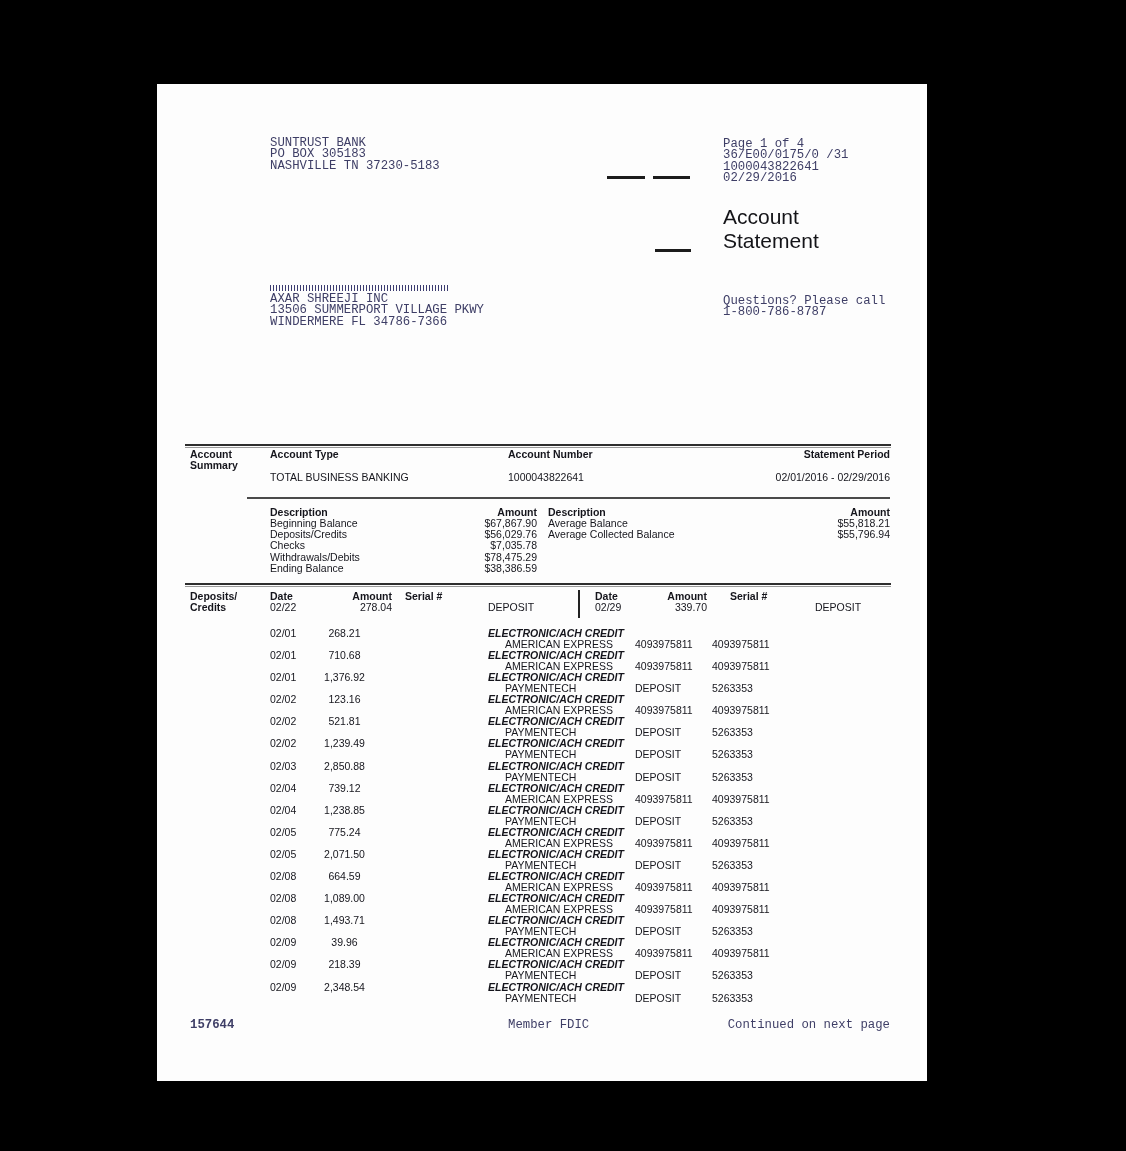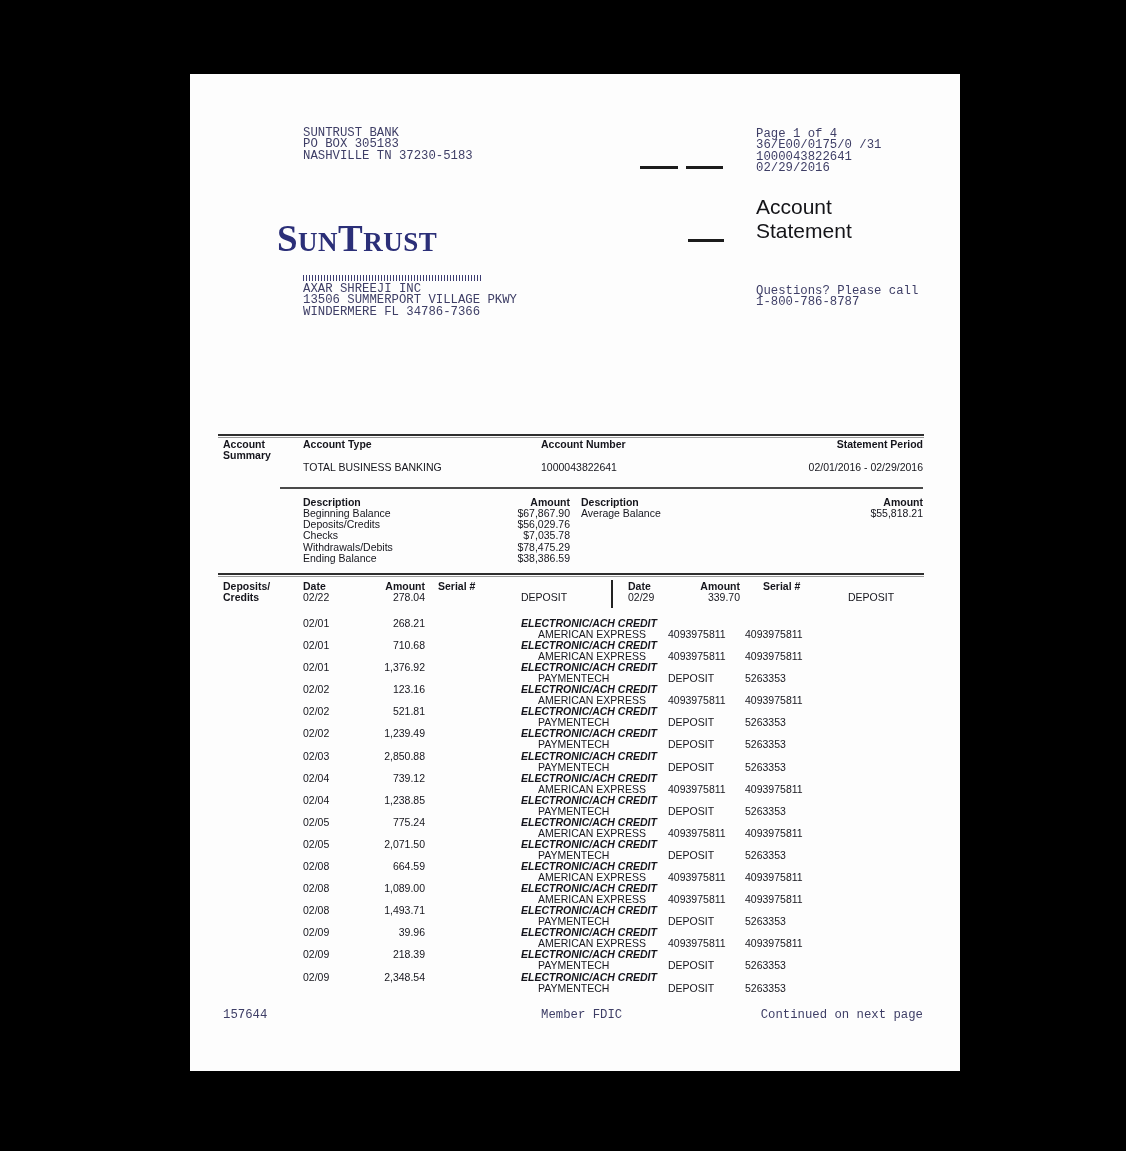--- a/index.html
+++ b/index.html
@@ -4,24 +4,23 @@
 <style>
   html,body{margin:0;padding:0;}
   body{
     width:1126px;height:1151px;
     background:#000;
     position:relative;
     font-family:"Liberation Sans",sans-serif;
     overflow:hidden;
   }
   .page{
-    position:absolute;left:157px;top:74px;
+    position:absolute;left:157px;top:84px;
     width:770px;height:997px;
     background:#fdfdfd;
-    margin-left:33px;
   }
   .abs{position:absolute;}
   
   .mono{
     font-family:"Liberation Mono","DejaVu Sans Mono",monospace;
     font-size:12.3px;line-height:11.3px;
     color:#3e3e66;white-space:pre;letter-spacing:0;
   }
   .sans{font-size:10.5px;line-height:11px;color:#15151c;white-space:pre;}
   .b{font-weight:bold;}
@@ -46,21 +45,21 @@
   .vbar{width:2px;background:#222;}
   
   .bal-row,.stat-row{position:relative;height:11.2px;}
   .bal-label{position:absolute;left:113px;top:0;}
   .bal-amt{position:absolute;left:230px;top:0;width:150px;text-align:right;}
   .stat-label{position:absolute;left:391px;top:0;}
   .stat-amt{position:absolute;left:583px;top:0;width:150px;text-align:right;}
   
   .entry{position:relative;height:22.1px;}
   .e-date{position:absolute;left:113px;top:0;}
-  .e-amount{position:absolute;left:140px;top:0;width:95px;text-align:right;}
+  .e-amount{position:absolute;left:140px;top:0;width:95px;text-align:center;}
   .e-desc{position:absolute;left:331px;top:0;font-style:italic;font-weight:bold;}
   .e-name{position:absolute;left:348px;top:11px;}
   .e-ref{position:absolute;left:478px;top:11px;}
   .e-serial{position:absolute;left:555px;top:11px;}
 </style>
 </head>
 <body>
 
 <div class="page">
 
@@ -72,23 +71,20 @@
 36/E00/0175/0 /31
 1000043822641
 02/29/2016</div>
 
   <div class="abs fold-dash" style="left:450px;top:92px;width:38px;"></div>
   <div class="abs fold-dash" style="left:496px;top:92px;width:37px;"></div>
 
   <div class="abs sans" style="left:566px;top:121px;font-size:21px;line-height:24px;color:#141418;">Account
 Statement</div>
 
-  <div class="abs logo" style="left:87px;top:146px;">
-    <span class="lg-big">S</span><span class="lg-small">UN</span><span class="lg-big">T</span><span class="lg-small">RUST</span>
-  </div>
 
   <div class="abs fold-dash" style="left:498px;top:165px;width:36px;"></div>
 
   <div class="abs barcode" style="left:113px;top:201px;"></div>
 
   <div class="abs mono" style="left:113px;top:210px;">AXAR SHREEJI INC
 13506 SUMMERPORT VILLAGE PKWY
 WINDERMERE FL 34786-7366</div>
 
   <div class="abs mono" style="left:566px;top:212px;">Questions? Please call
@@ -143,20 +139,24 @@
       </div>
     </div>
 
   <div class="abs" style="left:0;top:434px;width:770px;">
 
       <div class="stat-row sans">
         <span class="stat-label">Average Balance</span>
         <span class="stat-amt">$55,818.21</span>
       </div>
 
+      <div class="stat-row sans">
+        <span class="stat-label">Average Collected Balance</span>
+        <span class="stat-amt">$55,796.94</span>
+      </div>
 
     </div>
 
   <div class="abs rule-thick" style="left:28px;top:499px;width:706px;"></div>
 
   <div class="abs sans b" style="left:33px;top:507px;">Deposits/
 Credits</div>
 
   <div class="abs sans b" style="left:113px;top:507px;">Date</div>
   <div class="abs sans b" style="left:140px;top:507px;width:95px;text-align:right;">Amount</div>
@@ -325,17 +325,17 @@
       <div class="entry sans">
         <span class="e-date">02/09</span>
         <span class="e-amount">2,348.54</span>
         <span class="e-desc">ELECTRONIC/ACH CREDIT</span>
         <span class="e-name">PAYMENTECH</span>
         <span class="e-ref">DEPOSIT</span>
         <span class="e-serial">5263353</span>
       </div>
     </div>
 
-  <div class="abs mono" style="left:33px;top:936px;">157644</div>
+  <div class="abs mono" style="left:33px;top:936px;font-weight:bold;">157644</div>
   <div class="abs mono" style="left:351px;top:936px;">Member FDIC</div>
   <div class="abs mono" style="right:37px;top:936px;text-align:right;">Continued on next page</div>
 
 </div>
 
 </body></html>

